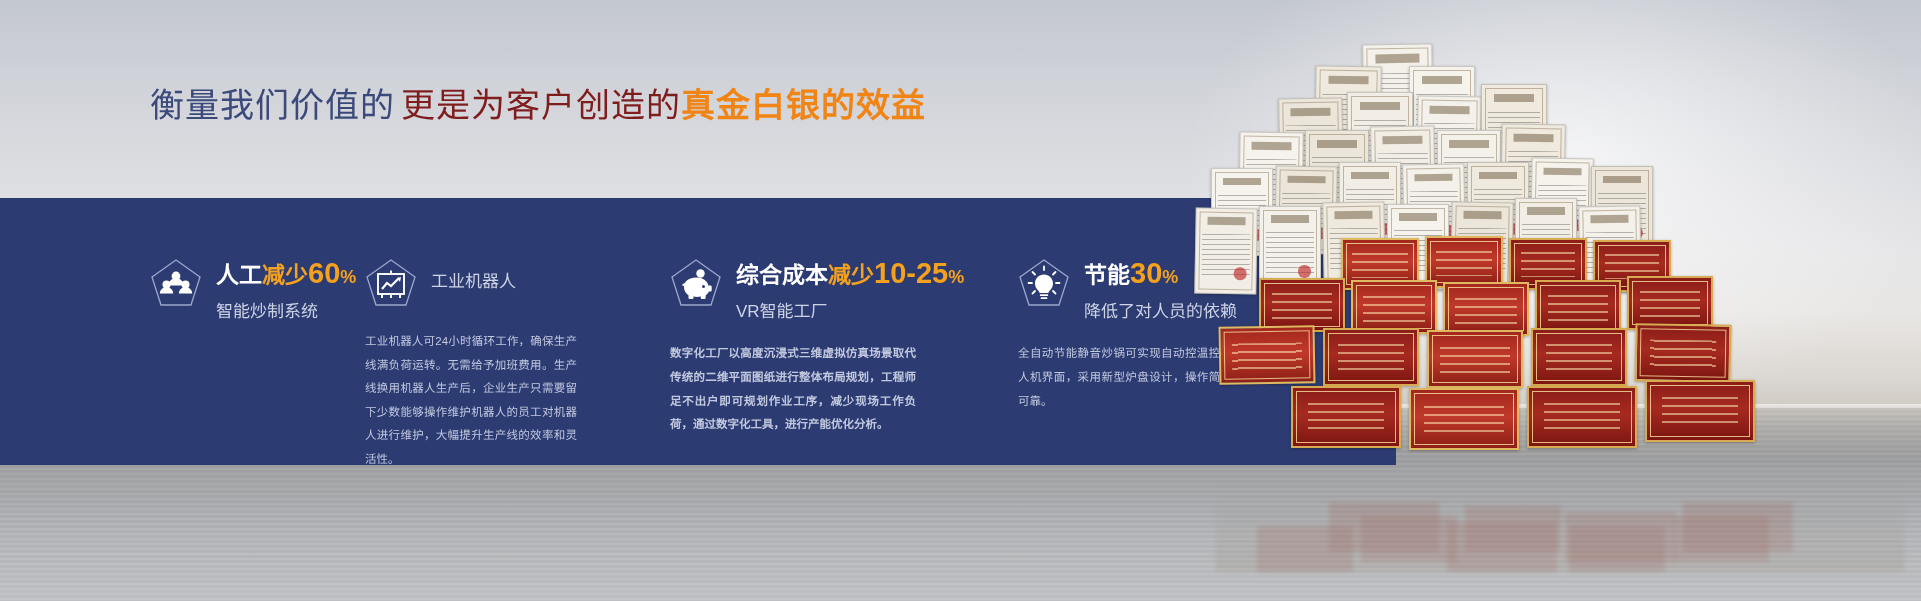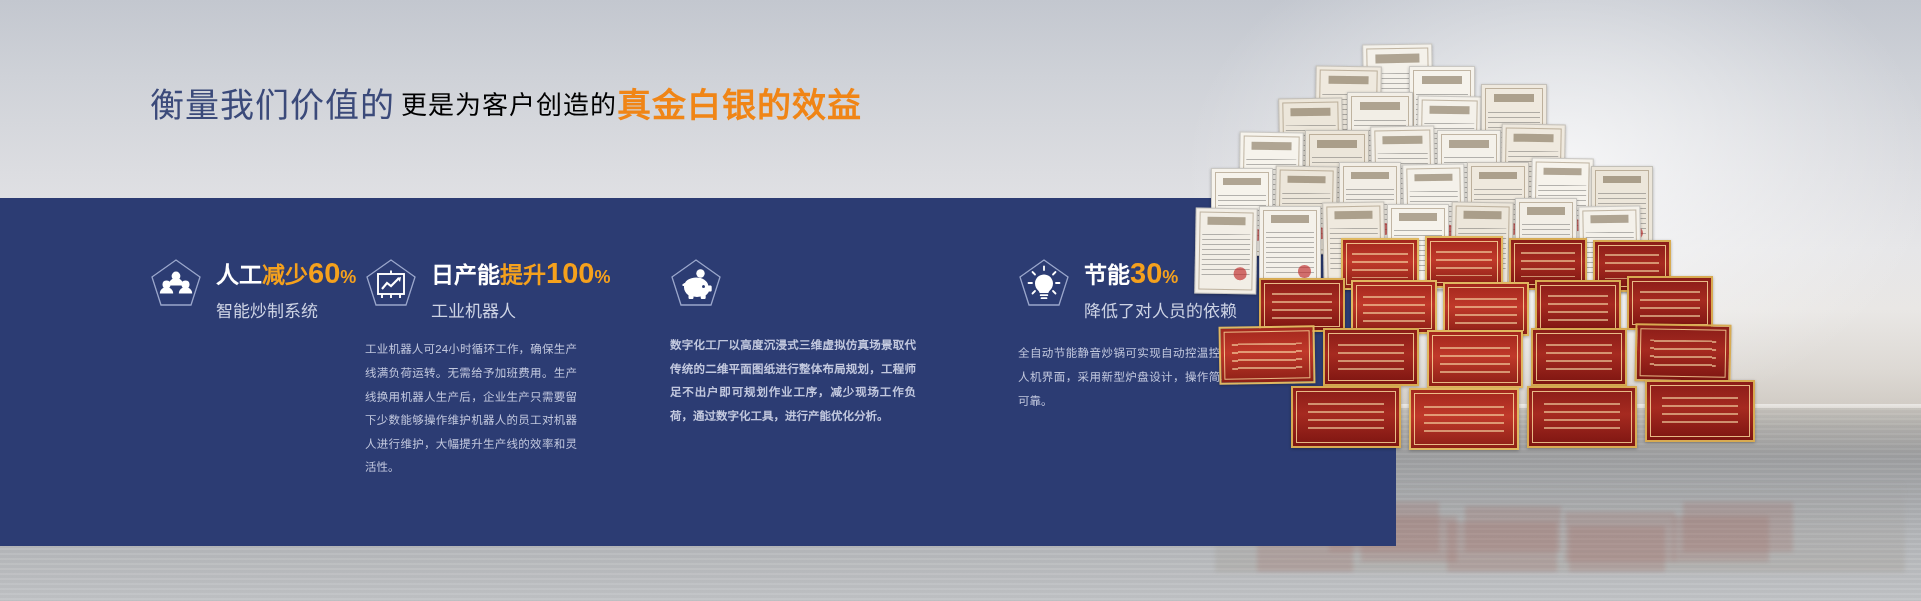--- a/index.html
+++ b/index.html
@@ -33,34 +33,34 @@
     background:radial-gradient(ellipse at 50% 50%,rgba(255,255,255,.75) 0%,rgba(255,255,255,.25) 45%,rgba(255,255,255,0) 70%);
   }
   .bg-horizon{
     position:absolute;left:0;top:404px;width:1921px;height:10px;
     background:linear-gradient(180deg,rgba(255,255,255,.55),rgba(255,255,255,0));
   }
 
   
   .headline{
     position:absolute;left:150px;top:88px;
-    display:flex;align-items:center;white-space:nowrap;
+    display:flex;align-items:flex-end;white-space:nowrap;
     line-height:1;
   }
   .hl-sm{font-size:34px;color:#3b4a7a;letter-spacing:1px;font-weight:400;}
   .hl-big{
     font-size:63px;font-weight:700;color:#2b3c74;letter-spacing:0px;
     padding:0 6px;
   }
-  .hl-sm2{font-size:26px;color:#000000;letter-spacing:1px;font-weight:400;padding-left:6px;}
+  .hl-sm2{font-size:34px;color:#7f1d1d;letter-spacing:1px;font-weight:400;padding-left:6px;}
   .hl-orange{font-size:34px;font-weight:700;color:#f08516;letter-spacing:1px;}
 
   
   .panel{
-    position:absolute;left:0;top:198px;width:1396px;height:348px;
+    position:absolute;left:0;top:198px;width:1396px;height:267px;
     background:#2c3c73;
   }
 
   .features{
     position:absolute;left:0;top:0;width:100%;height:100%;
     display:flex;
   }
   .feature{
     position:relative;
     padding-top:58px;
@@ -431,41 +431,44 @@
                 <polyline points="17,31 22,25 26,28 34,20" stroke-width="2.1"></polyline>
                 <line x1="26" y1="12.5" x2="26" y2="16"></line>
                 <line x1="17" y1="36" x2="17" y2="40"></line>
                 <line x1="26" y1="36" x2="26" y2="40"></line>
                 <line x1="35" y1="36" x2="35" y2="40"></line>
               </g>
               <polygon points="32,20 36,19 35,24" fill="#ffffff"></polygon>
             </svg>
           </div>
           <div class="feat-titles">
-            <div class="feat-title">
-              <span>日产能</span><span class="hi">提升</span><span class="num">100</span><span class="pct">%</span>
-            </div>
             <div class="feat-sub">工业机器人</div>
           </div>
         </div>
         <div class="feat-body">工业机器人可24小时循环工作，确保生产线满负荷运转。无需给予加班费用。生产线换用机器人生产后，企业生产只需要留下少数能够操作维护机器人的员工对机器人进行维护，大幅提升生产线的效率和灵活性。</div>
       </div>
 
       <div class="feature f3">
         <div class="feat-head">
           <div class="badge">
             <svg width="52" height="56" viewBox="0 0 52 56">
               <polygon points="26,2 50,19 41,47 11,47 2,19" fill="none" stroke="#9aa6cb" stroke-width="1.3"></polygon>
               <g fill="#ffffff">
                 <circle cx="30.5" cy="15.5" r="4.2"></circle>
                 <path d="M14 28.5c0-5.2 5.4-9 12.2-9 6.3 0 11.4 3.3 12.1 8h2.2c.7 0 1.2.6 1.2 1.3v3.4c0 .7-.5 1.3-1.2 1.3h-1.6c-.6 1.5-1.7 2.8-3.2 3.8v2.4c0 .7-.6 1.3-1.3 1.3h-2.4c-.7 0-1.3-.6-1.3-1.3v-1.1c-1.2.3-2.4.4-3.7.4-1.2 0-2.4-.1-3.5-.4v1.1c0 .7-.6 1.3-1.3 1.3h-2.4c-.7 0-1.3-.6-1.3-1.3v-2.5c-2.6-1.8-4.5-4.6-4.5-7.7z"></path>
                 <rect x="12.2" y="25.4" width="4.2" height="2.2" rx="1.1" transform="rotate(-28 14.3 26.5)"></rect>
               </g>
               <circle cx="33.5" cy="28.5" r="1.5" fill="#2c3c73"></circle>
             </svg>
+          </div>
+          <div class="feat-titles">
+            <div class="feat-title">
+              <span>综合成本</span><span class="hi">减少</span><span class="num">10-25</span><span class="pct">%</span>
+            </div>
+            <div class="feat-sub">VR智能工厂</div>
           </div>
         </div>
         <div class="feat-body">数字化工厂以高度沉浸式三维虚拟仿真场景取代传统的二维平面图纸进行整体布局规划，工程师足不出户即可规划作业工序，减少现场工作负荷，通过数字化工具，进行产能优化分析。</div>
       </div>
 
       <div class="feature f4">
         <div class="feat-head">
           <div class="badge">
             <svg width="52" height="56" viewBox="0 0 52 56">
               <polygon points="26,2 50,19 41,47 11,47 2,19" fill="none" stroke="#9aa6cb" stroke-width="1.3"></polygon>

